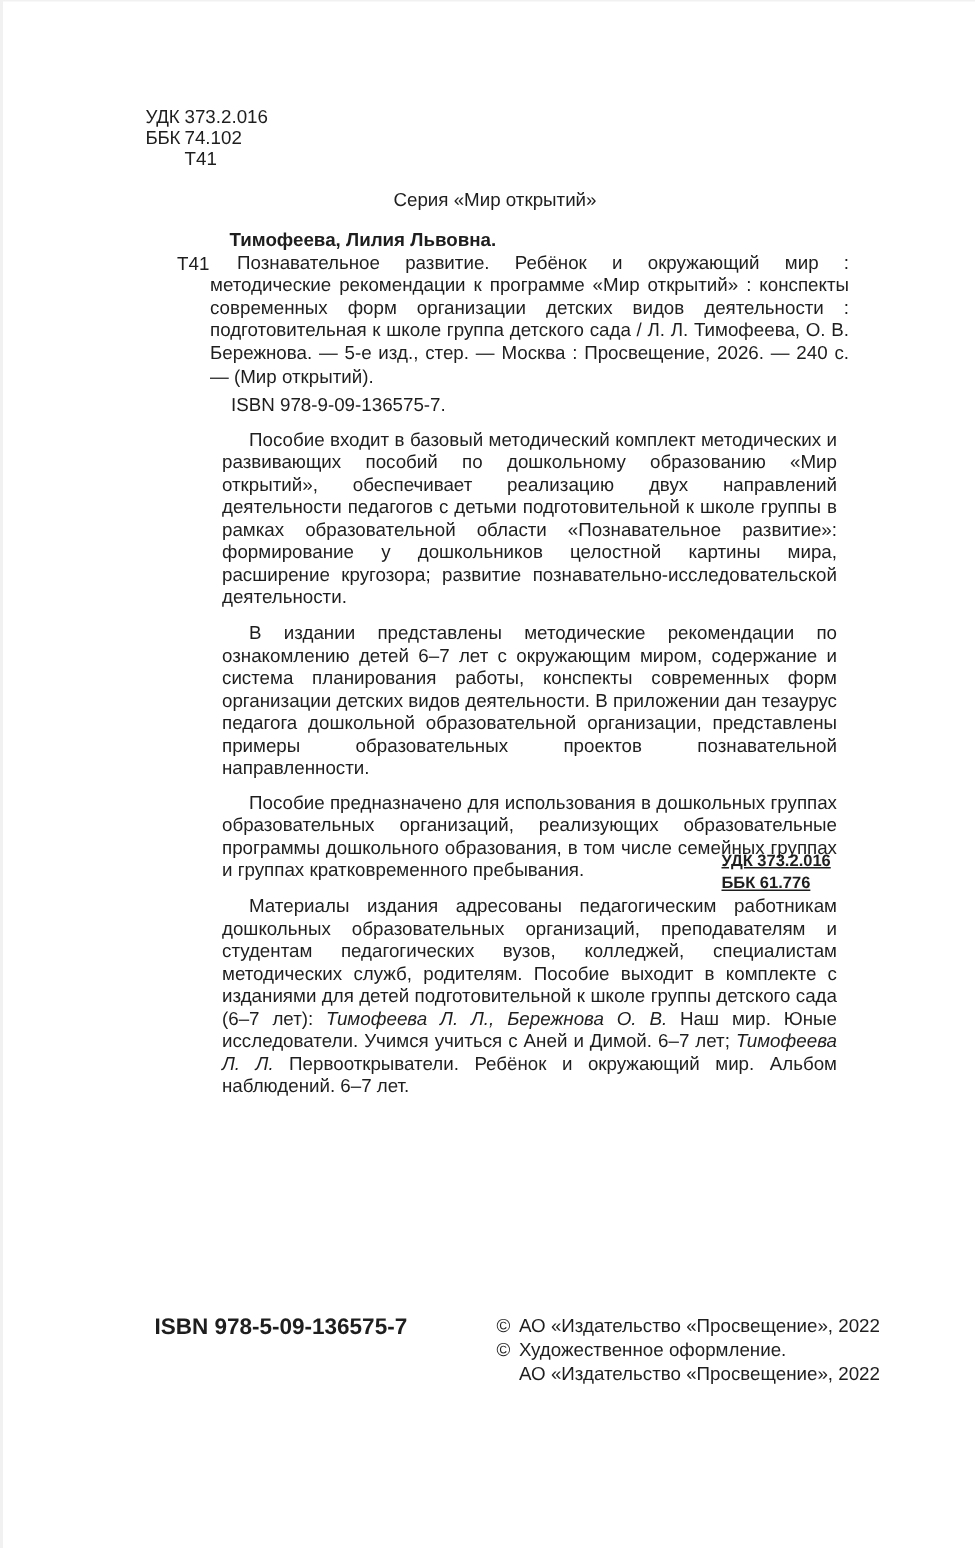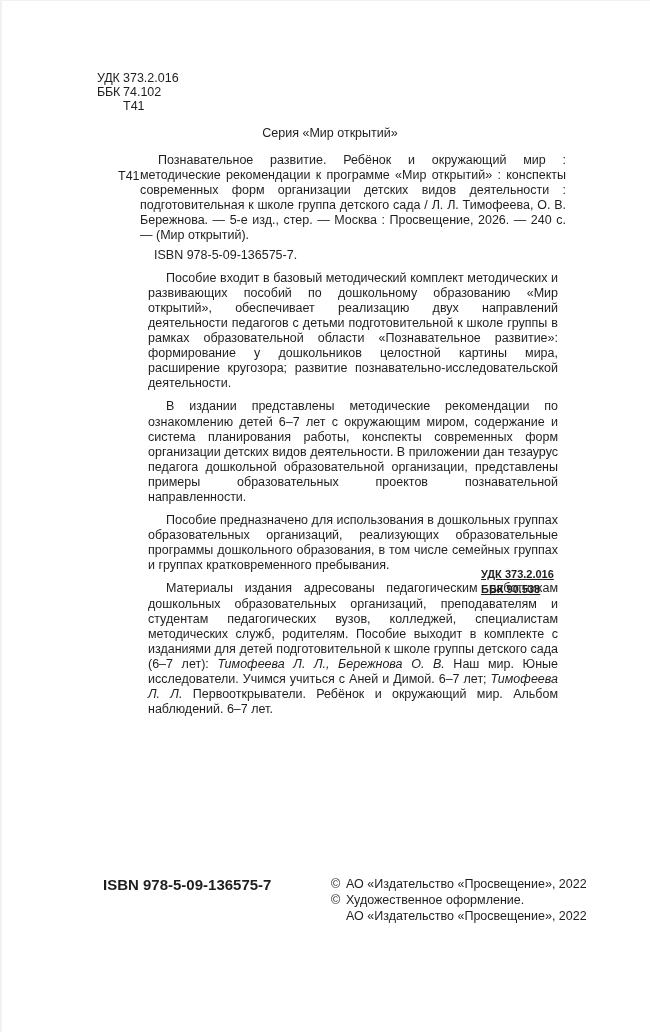--- a/index.html
+++ b/index.html
@@ -124,31 +124,32 @@
       <span class="id-label"></span>
       <span class="id-val">Т41</span>
     </div>
   </div>
 
   <div class="series">Серия «Мир открытий»</div>
 
   <div class="margin-sign">Т41</div>
 
   <div class="text-col">
+    <div class="author-heading">Тимофеева, Лилия Львовна.</div>
     <div class="catalog-desc">Познавательное развитие. Ребёнок и окружающий мир : методические рекомендации к программе «Мир открытий» : конспекты современных форм организации детских видов деятельности : подготовительная к школе группа детского сада / Л. Л. Тимофеева, О. В. Бережнова. — 5-е изд., стер. — Москва : Просвещение, 2026. — 240 с. — (Мир открытий).</div>
-    <div class="isbn-line">ISBN 978-5-09-136575-7.</div>
+    <div class="isbn-line">ISBN 978-9-09-136575-7.</div>
     <p class="para">Пособие входит в базовый методический комплект методических и развивающих пособий по дошкольному образованию «Мир открытий», обеспечивает реализацию двух направлений деятельности педагогов с детьми подготовительной к школе группы в рамках образовательной области «Познавательное развитие»: формирование у дошкольников целостной картины мира, расширение кругозора; развитие познавательно-исследовательской деятельности.</p>
     <p class="para">В издании представлены методические рекомендации по ознакомлению детей 6–7 лет с окружающим миром, содержание и система планирования работы, конспекты современных форм организации детских видов деятельности. В приложении дан тезаурус педагога дошкольной образовательной организации, представлены примеры образовательных проектов познавательной направленности.</p>
     <p class="para">Пособие предназначено для использования в дошкольных группах образовательных организаций, реализующих образовательные программы дошкольного образования, в том числе семейных группах и группах кратковременного пребывания.</p>
     <p class="para"><span>Материалы издания адресованы педагогическим работникам дошкольных образовательных организаций, преподавателям и студентам педагогических вузов, колледжей, специалистам методических служб, родителям. Пособие выходит в комплекте с изданиями для детей подготовительной к школе группы детского сада (6–7 лет): </span><span style="font-style: italic;">Тимофеева Л. Л., Бережнова О. В.</span><span> Наш мир. Юные исследователи. Учимся учиться с Аней и Димой. 6–7 лет; </span><span style="font-style: italic;">Тимофеева Л. Л.</span><span> Первооткрыватели. Ребёнок и окружающий мир. Альбом наблюдений. 6–7 лет.</span></p>
   </div>
 
   <div class="footer-codes">
     <div>УДК 373.2.016</div>
-    <div>ББК 90.538</div>
+    <div>ББК 61.776</div>
   </div>
 
   <div class="bottom-isbn">ISBN 978-5-09-136575-7</div>
 
   <div class="copyright-block">
     <div class="cr-row">
       <span class="cr-mark">©</span>
       <span class="cr-text">АО «Издательство «Просвещение», 2022</span>
     </div>
     <div class="cr-row">

